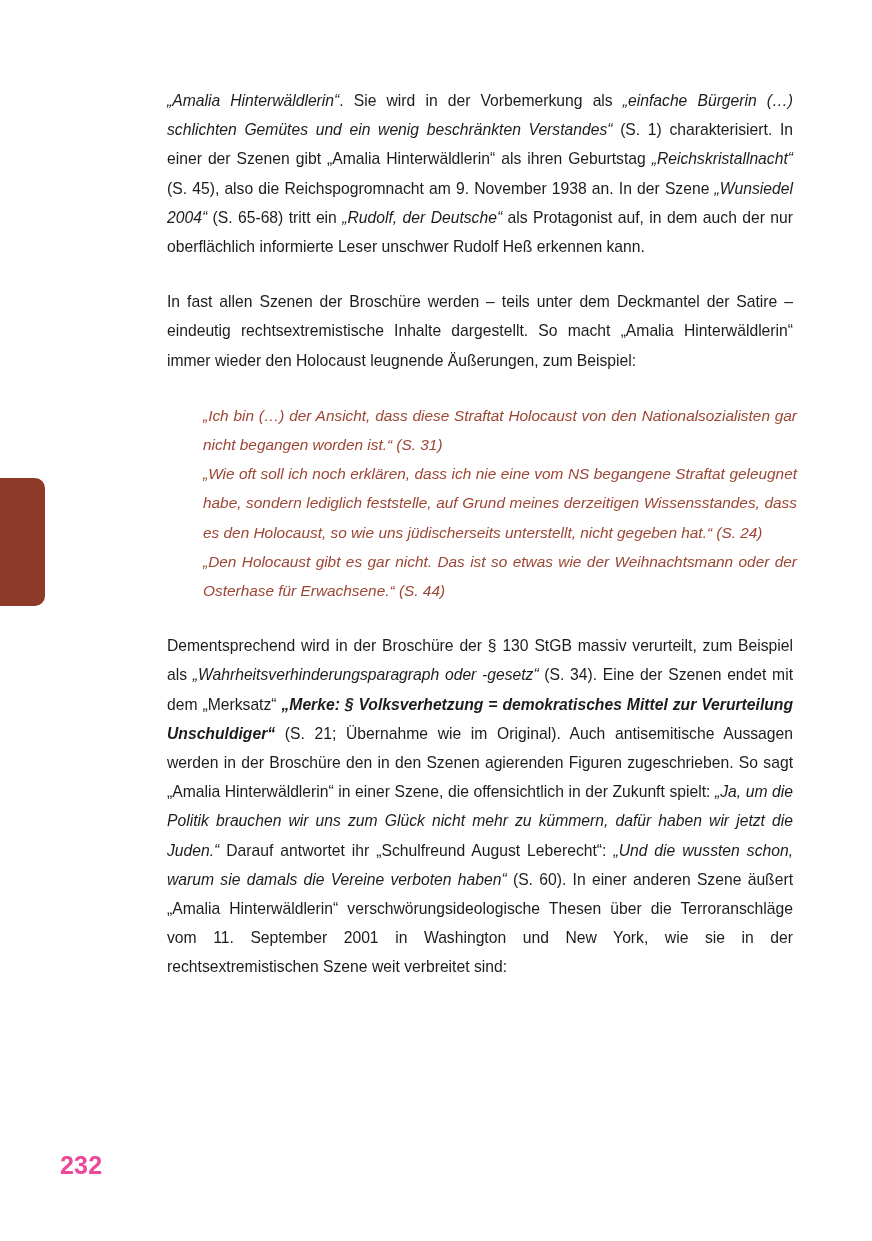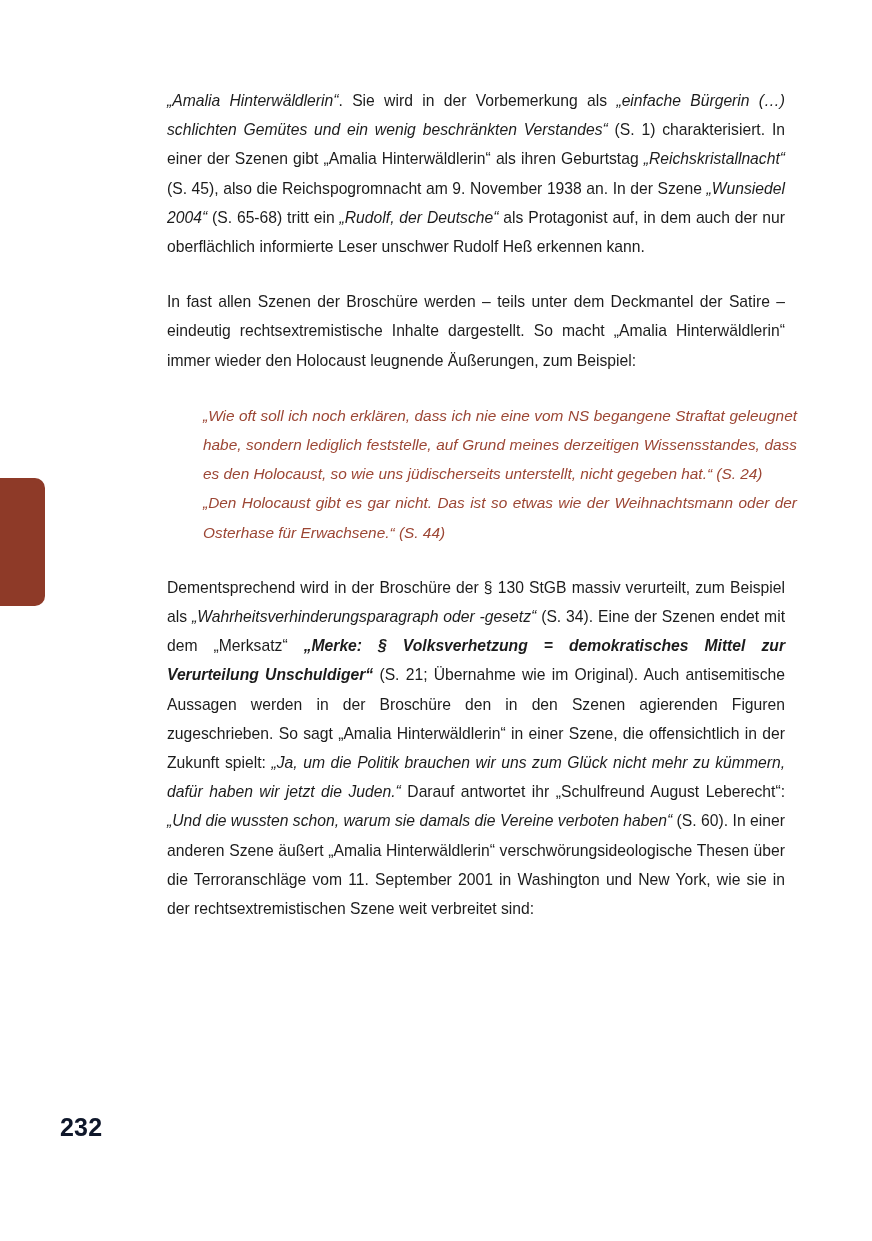--- a/index.html
+++ b/index.html
@@ -25,36 +25,36 @@
     top: 478px;
     width: 61px;
     height: 128px;
     background: #8e3a28;
     border-radius: 10px;
   }
   
   .folio {
     position: absolute;
     left: 60px;
-    top: 1115px;
+    top: 1153px;
     font-size: 25px;
     font-weight: bold;
-    color: #0f172a;
+    color: #ec4899;
     letter-spacing: 0.2px;
     line-height: 1;
   }
   
   .column {
     position: absolute;
     left: 167px;
     top: 86px;
     width: 630px;
   }
   p.body-par {
-    margin: 0 12px 26px 0;
+    margin: 0 4px 26px 0;
     font-size: 15.7px;
     line-height: 29.2px;
     color: #1c1c1c;
     text-align: justify;
     text-justify: inter-word;
     hyphens: manual;
   }
   p.body-par:last-child {
     margin-bottom: 0;
   }
@@ -86,20 +86,21 @@
 
   <div class="column">
 
     <p class="body-par">
       <span class="it">„Amalia Hinterwäldlerin“</span><span>. Sie wird in der Vorbemerkung als </span><span class="it">„einfache Bürgerin (…) schlichten Gemütes und ein wenig beschränkten Verstandes“</span><span> (S. 1) charakterisiert. In einer der Szenen gibt „Amalia Hinterwäldlerin“ als ihren Geburtstag </span><span class="it">„Reichskristallnacht“</span><span> (S. 45), also die Reichspogromnacht am 9. November 1938 an. In der Szene </span><span class="it">„Wunsiedel 2004“</span><span> (S. 65-68) tritt ein </span><span class="it">„Rudolf, der Deutsche“</span><span> als Protagonist auf, in dem auch der nur oberflächlich informierte Leser unschwer Rudolf Heß erkennen kann.</span>
     </p>
 
     <p class="body-par">In fast allen Szenen der Broschüre werden – teils unter dem Deckmantel der Satire – eindeutig rechtsextremistische Inhalte dargestellt. So macht „Amalia Hinterwäldlerin“ immer wieder den Holocaust leugnende Äußerungen, zum Beispiel:</p>
 
     <blockquote class="quote-block">
+      <span class="q-line">„Ich bin (…) der Ansicht, dass diese Straftat Holocaust von den Nationalsozialisten gar nicht begangen worden ist.“ (S. 31)</span>
       <span class="q-line">„Wie oft soll ich noch erklären, dass ich nie eine vom NS begangene Straftat geleugnet habe, sondern lediglich feststelle, auf Grund meines derzeitigen Wissensstandes, dass es den Holocaust, so wie uns jüdischerseits unterstellt, nicht gegeben hat.“ (S. 24)</span>
       <span class="q-line">„Den Holocaust gibt es gar nicht. Das ist so etwas wie der Weihnachtsmann oder der Osterhase für Erwachsene.“ (S. 44)</span>
     </blockquote>
 
     <p class="body-par">
       <span>Dementsprechend wird in der Broschüre der § 130 StGB massiv verurteilt, zum Beispiel als </span><span class="it">„Wahrheitsverhinderungsparagraph oder -gesetz“</span><span> (S. 34). Eine der Szenen endet mit dem „Merksatz“ </span><span class="bi">„Merke: § Volksverhetzung = demokratisches Mittel zur Verurteilung Unschuldiger“</span><span> (S. 21; Übernahme wie im Original). Auch antisemitische Aussagen werden in der Broschüre den in den Szenen agierenden Figuren zugeschrieben. So sagt „Amalia Hinterwäldlerin“ in einer Szene, die offensichtlich in der Zukunft spielt: </span><span class="it">„Ja, um die Politik brauchen wir uns zum Glück nicht mehr zu kümmern, dafür haben wir jetzt die Juden.“</span><span> Darauf antwortet ihr „Schulfreund August Leberecht“: </span><span class="it">„Und die wussten schon, warum sie damals die Vereine verboten haben“</span><span> (S. 60). In einer anderen Szene äußert „Amalia Hinterwäldlerin“ verschwörungsideologische Thesen über die Terroranschläge vom 11. September 2001 in Washington und New York, wie sie in der rechtsextremistischen Szene weit verbreitet sind:</span>
     </p>
 
 
   </div>

